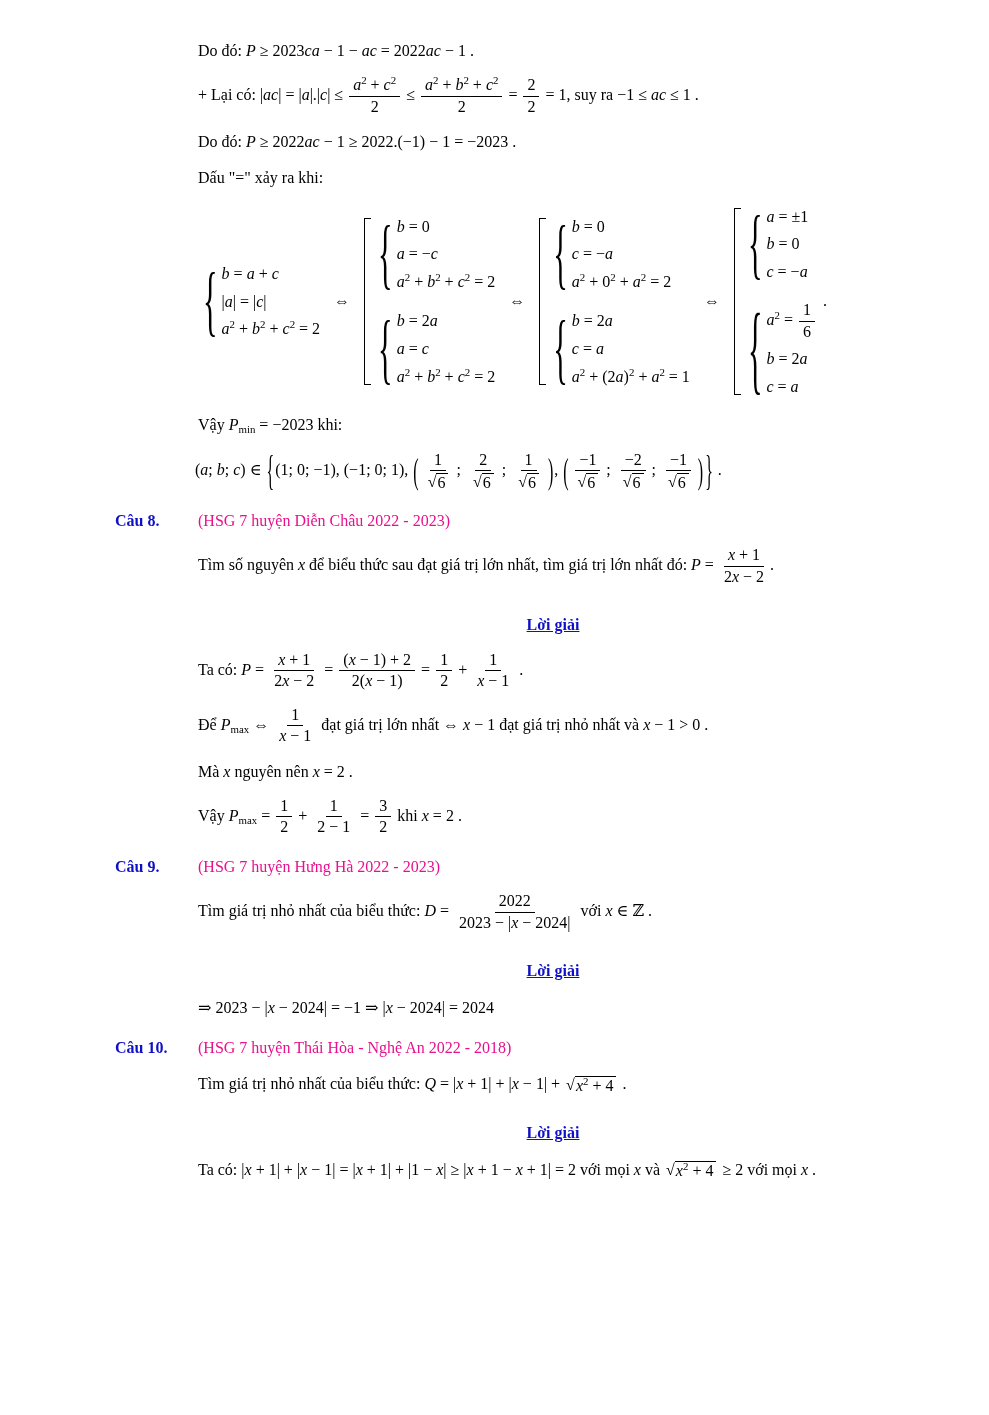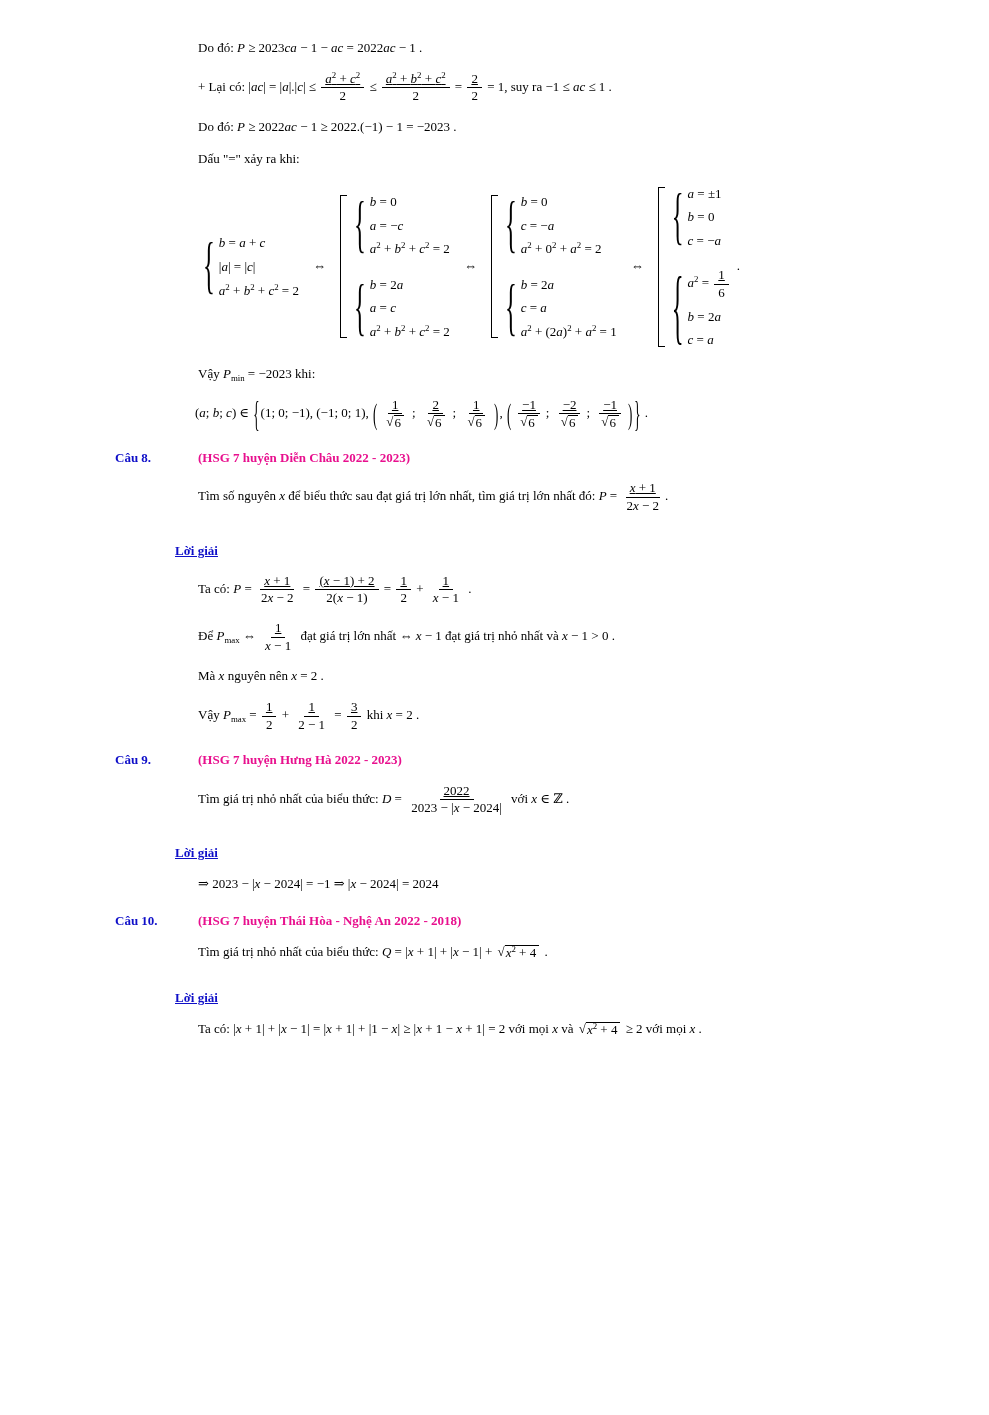--- a/index.html
+++ b/index.html
@@ -1,37 +1,37 @@
 <!DOCTYPE html>
 <html style="--cau: #0f0fc8; --pink: #e8108e; --text: #000000;"><head>
 <meta charset="utf-8">
 <style>
   * { margin:0; padding:0; box-sizing:border-box; }
   html,body { background:#ffffff; }
   .page {
     width:989px; height:1415px; background:#fff;
     font-family:"Liberation Serif","DejaVu Serif",serif;
-    font-size:13px; color:var(--text,#000);
+    font-size:16px; color:var(--text,#000);
     padding:26px 58px 24px 115px; overflow:hidden; position:relative;
   }
   .para { margin:13px 0 13px 83px; line-height:1.45; }
   .display { margin:16px 0; white-space:nowrap; line-height:1.45; }
   .system { margin-left:88px; }
   .setline { margin-left:80px; margin-top:10px; margin-bottom:8px; }
   .cau { margin:18px 0 8px 0; line-height:1.4; }
   .cau-label { color:var(--cau,#0000cc); font-weight:700; display:inline-block; min-width:83px; }
-  .cau-title { color:var(--pink,#e8108e); font-weight:700; }
-  .loigiai { text-align:left; margin:27px 0 12px 60px; line-height:1.4; }
+  .cau-title { color:var(--pink,#e8108e); font-weight:400; }
+  .loigiai { text-align:center; margin:27px 0 12px 60px; line-height:1.4; }
   .loigiai-text { color:var(--cau,#0000cc); font-weight:700; text-decoration:underline; }
   .mi { font-style:italic; }
   .msup { font-size:0.68em; vertical-align:0.55em; line-height:0; }
   .msub { font-size:0.68em; vertical-align:-0.3em; line-height:0; }
   .mfrac { display:inline-flex; flex-direction:column; align-items:center;
            vertical-align:middle; margin:0 2px; text-align:center; line-height:1.28; }
-  .mnum { padding:0 4px; border-bottom:1.2px solid #000;text-decoration:underline; }
+  .mnum { padding:0 4px; border-bottom:1.2px solid #000; }
   .mden { padding:0 4px; }
   .msqrt { display:inline-flex; align-items:flex-start; vertical-align:middle; margin:0 2px; }
   .msqrt-sign { line-height:1.15; }
   .msqrt-body { border-top:1.2px solid #000; padding:0 3px 0 1px; line-height:1.15; }
   .mcases { display:inline-flex; align-items:center; vertical-align:middle; }
   .mbrace { display:inline-block; font-size:1.9em; line-height:1; margin-right:4px;
             transform-origin:50% 50%; font-weight:400; }
   .mcol { display:inline-flex; flex-direction:column; align-items:flex-start; row-gap:6px; }
   .mrow { white-space:nowrap; line-height:1.35; }
   .mgroups { display:inline-flex; flex-direction:column; align-items:flex-start; row-gap:18px; }

